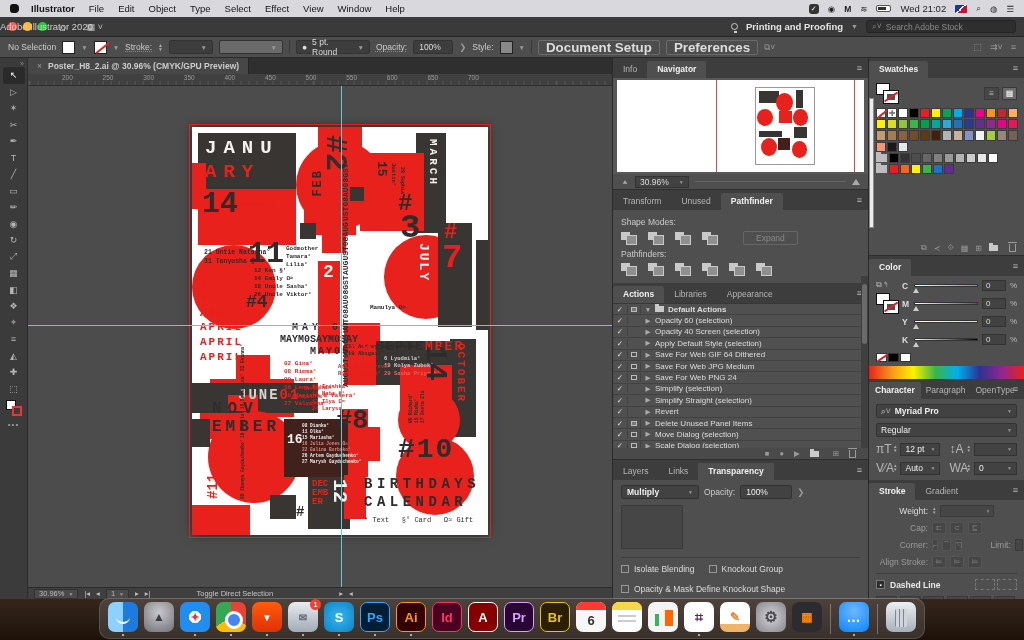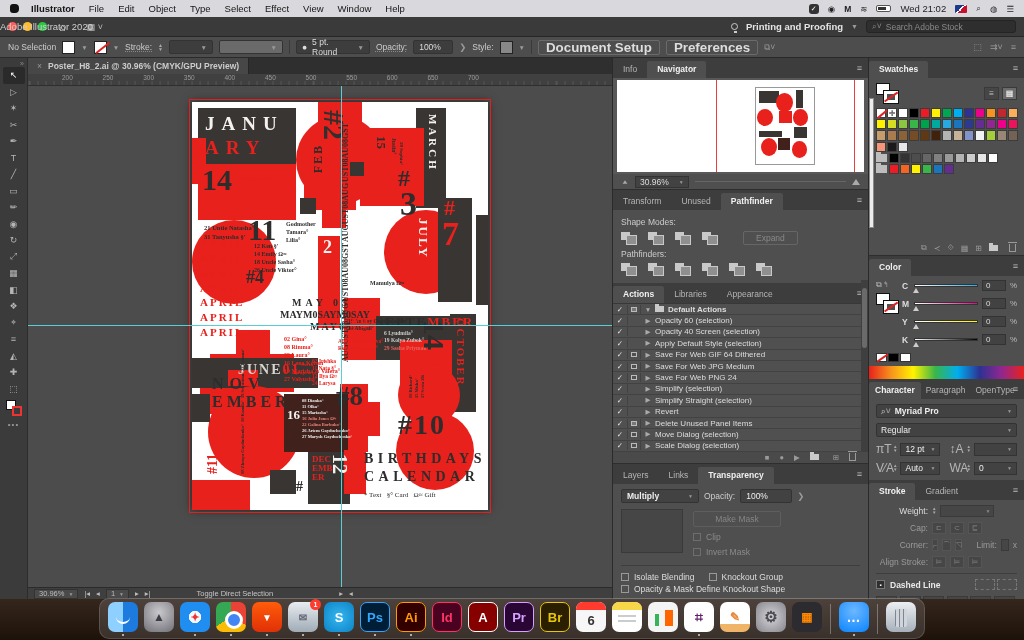--- a/index.html
+++ b/index.html
@@ -79,22 +79,22 @@
   .ruler{height:12px;background:#404040;border-bottom:1px solid #2e2e2e;position:relative;overflow:hidden;
          margin-top:16px;
          background-image:repeating-linear-gradient(90deg,#555 0 1px,transparent 1px 8.1px);
          background-position:1.6px 7px;background-size:100% 5px;background-repeat:repeat-x;}
   .ruler span{position:absolute;top:0;font-size:6.5px;color:#9a9a9a;}
   .canvas{flex:1;position:relative;background:#4c4c4c;overflow:hidden;}
   .guide-v{position:absolute;top:0;bottom:0;width:1px;background:#58cfd2;z-index:5;}
   .guide-h{position:absolute;left:0;right:0;height:1px;background:#58cfd2;z-index:5;}
 
   
-  .artboard{position:absolute;left:164px;top:16px;width:296px;height:408px;background:#fff;
-            box-shadow:0 0 10px rgba(0,0,0,.55);font-family:Liberation Serif, serif;z-index:4;}
+  .artboard{position:absolute;left:164px;top:41px;width:296px;height:408px;background:#fff;
+            box-shadow:0 0 10px rgba(0,0,0,.55);font-family:Liberation Mono, monospace;z-index:4;}
   .artboard::after{content:"";position:absolute;inset:-3px;border:1px solid #e0201c;pointer-events:none;}
   .pb{position:absolute;}
   .red{background:#e8211c;}
   .dk{background:#383533;}
   .pt{position:absolute;font-weight:bold;color:#2e2d2d;white-space:pre;line-height:1.05;}
   .tred{color:#e8211c;} .twht{color:#f4f2ef;} .tlt{color:#d8d4d0;}
   .vt{writing-mode:vertical-rl;}
   .vtu{writing-mode:vertical-rl;transform:rotate(180deg);}
   .r90{transform:rotate(90deg);transform-origin:left top;}
   .small-lines div{line-height:1.35;}
@@ -148,21 +148,21 @@
   .trbody{padding:5px 8px;flex:1;display:flex;flex-direction:column;}
   .trrow{display:flex;align-items:center;gap:5px;margin-bottom:6px;}
   .sel-well{background:#424242;border:1px solid #333;border-radius:2px;height:14px;display:flex;align-items:center;
             justify-content:space-between;padding:0 5px;color:#eee;font-weight:bold;width:78px;}
   .trmask{display:flex;gap:10px;margin-bottom:8px;}
   .trthumb{width:62px;height:44px;background:#464646;border:1px solid #3a3a3a;}
   .trright{display:flex;flex-direction:column;gap:5px;padding-top:2px;color:#8a8a8a;}
   .mkbtn{border:1px solid #5e5e5e;color:#858585;border-radius:2px;padding:2px 10px;width:88px;text-align:center;}
   .cb{display:inline-block;width:8px;height:8px;border:1px solid #999;margin-right:5px;vertical-align:-1px;background:transparent;}
   .cb.dis{border-color:#6e6e6e;}
-  .trchecks{border-top:1px solid #3e3e3e;padding-top:6px;color:#ddd;display:flex;flex-direction:column;gap:2px;}
+  .trchecks{border-top:1px solid #3e3e3e;padding-top:6px;color:#ddd;display:flex;flex-direction:column;gap:10px;}
   .trchecks .line{display:flex;gap:14px;}
 
   
   .swtoprow{display:flex;align-items:center;padding:5px 7px 3px;}
   .sw-fs{position:relative;width:22px;height:20px;flex:none;}
   .sw-fs .f{position:absolute;left:0;top:0;width:14px;height:12px;background:#fff;border:1px solid #111;}
   .sw-fs .s{position:absolute;right:0;bottom:0;width:14px;height:12px;background:#4f4f4f;border:3px solid #fff;outline:1px solid #111;}
   .sw-fs .s::after{content:"";position:absolute;left:-4px;top:2px;width:16px;height:1.5px;background:#d22;transform:rotate(-35deg);}
   .sw-views{margin-left:auto;display:flex;gap:3px;}
   .sw-vbtn{width:15px;height:13px;border:1px solid #3a3a3a;display:flex;align-items:center;justify-content:center;
@@ -722,25 +722,20 @@
               <span style="font-size:5px;color:#999;">▼</span>
             </span>
           <span>Opacity:</span>
           <span class="sel-well" style="width:52px;font-weight:normal;">
               <span>100%</span>
             </span>
           <span style="color:#999;">❯</span>
         </div>
         <div class="trmask">
           <div class="trthumb"></div>
-          <div class="trright">
-            <div class="mkbtn">Make Mask</div>
-            <div><span class="cb dis"></span><span>Clip</span></div>
-            <div><span class="cb dis"></span><span>Invert Mask</span></div>
-          </div>
         </div>
         <div class="trchecks">
           <div class="line">
             <span><span class="cb"></span><span>Isolate Blending</span></span>
             <span><span class="cb"></span><span>Knockout Group</span></span>
           </div>
           <div class="line">
             <span><span class="cb"></span><span>Opacity &amp; Mask Define Knockout Shape</span></span>
           </div>
         </div>
@@ -969,21 +964,21 @@
           <span class="stlab">Cap:</span>
           <span class="sbtn">⊏</span>
           <span class="sbtn">⊂</span>
           <span class="sbtn">⊑</span>
         </div>
         <div class="strow">
           <span class="stlab">Corner:</span>
           <span class="sbtn">⌐</span>
           <span class="sbtn">⌒</span>
           <span class="sbtn">◹</span>
-          <span style="margin-left:10px;">Limit:</span>
+          <span style="margin-left:24px;">Limit:</span>
           <span class="stwell" style="width:26px;"></span>
           <span>x</span>
         </div>
         <div class="strow">
           <span class="stlab">Align Stroke:</span>
           <span class="sbtn">⊨</span>
           <span class="sbtn">⊨</span>
           <span class="sbtn">⊨</span>
         </div>
         <div class="dashhdr">

